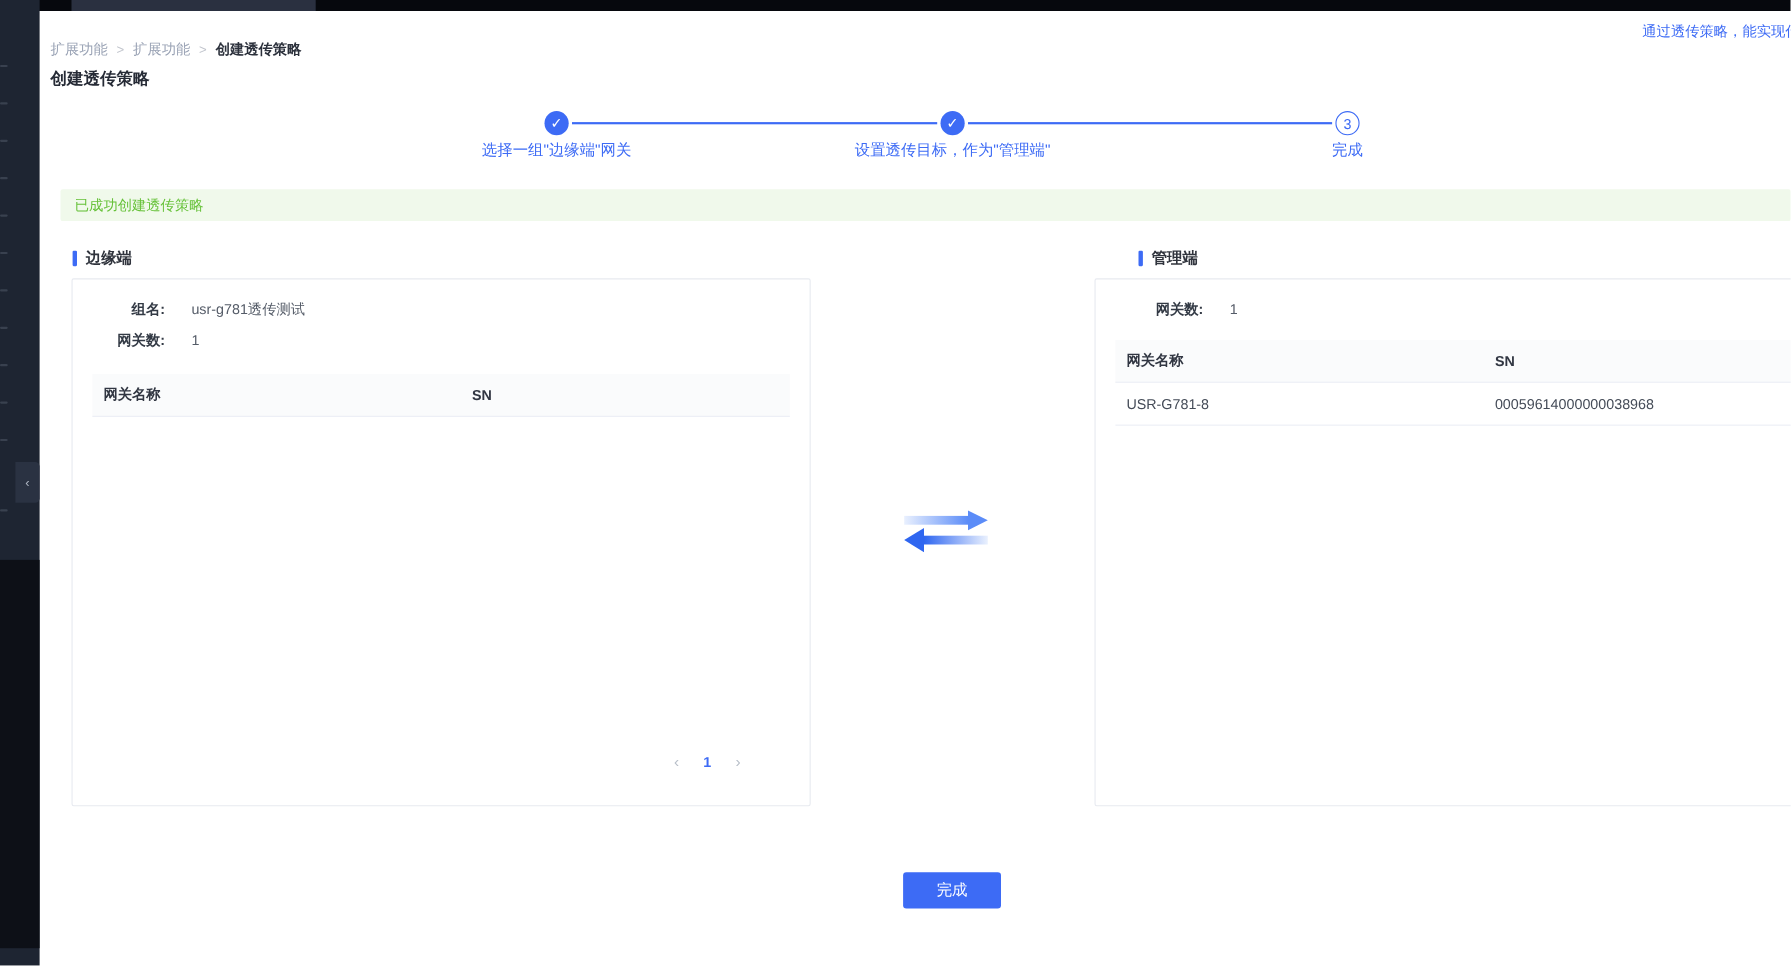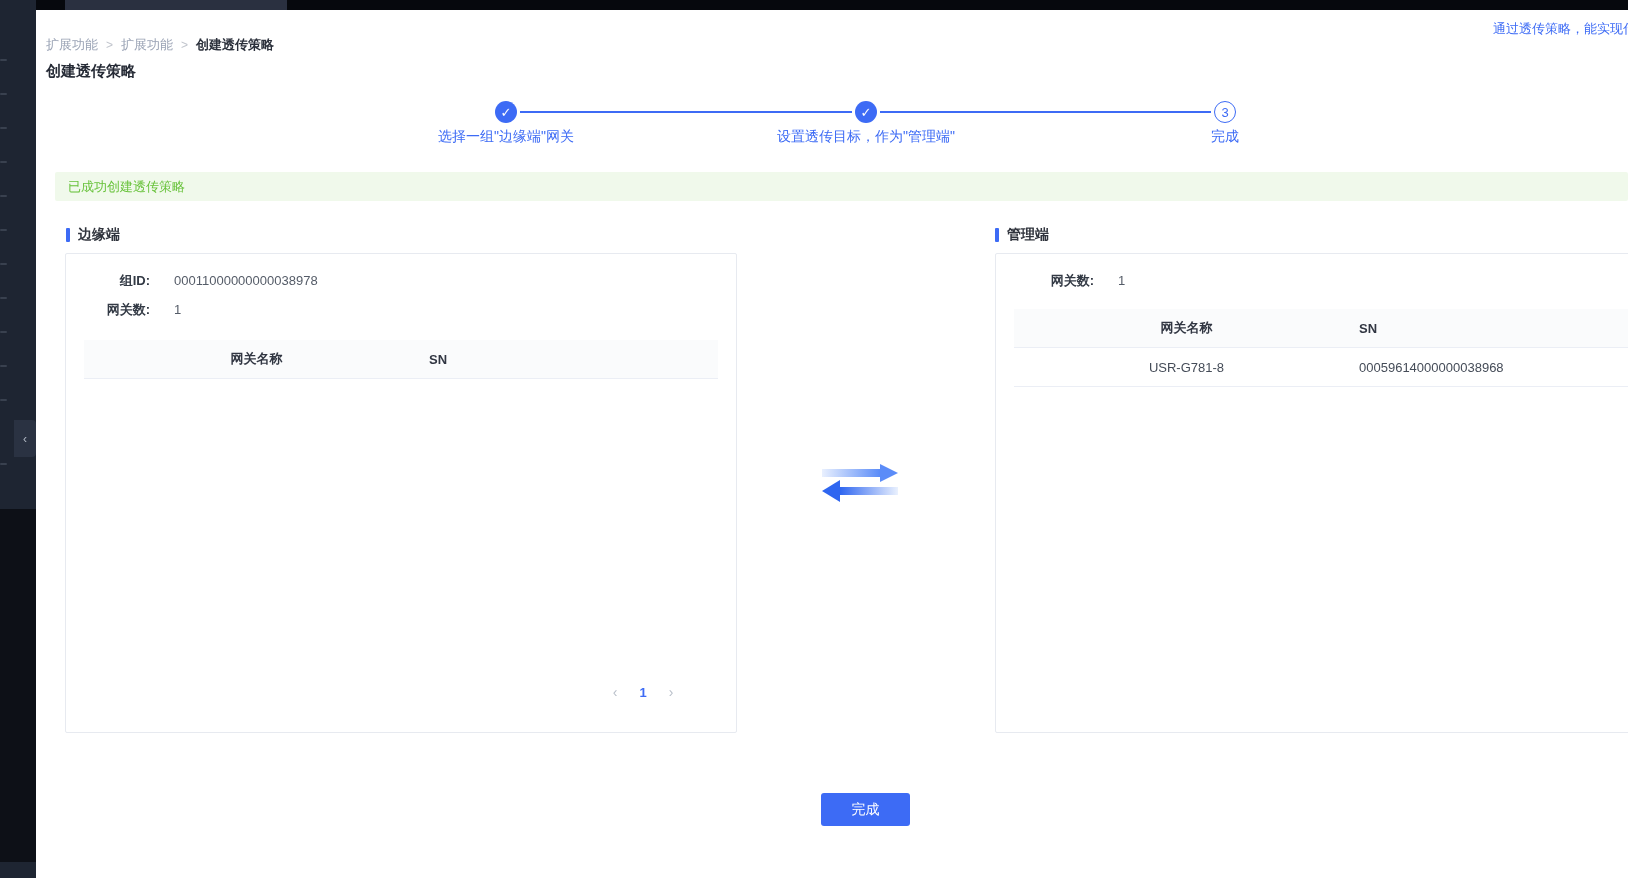--- a/index.html
+++ b/index.html
@@ -41,39 +41,39 @@
 
   
   .alert { position:absolute; left:55px; top:172px; width:1573px; height:29px; background:#f0f9eb;
            border-radius:2px; display:flex; align-items:center; padding-left:13px;font-family:Liberation Serif, serif; }
   .alert span { color:#67c23a; font-size:13px; }
 
   
   .section-title { position:absolute; top:226px; display:flex; align-items:center; gap:8px; }
   .section-title .bar { width:4px; height:14px; background:#3d6bf5; border-radius:1px; }
   .section-title .txt { font-size:14px; font-weight:bold; color:#30343d; }
-  .sec-edge { left:66px; } .sec-manage { left:995px; }
+  .sec-edge { left:66px; } .sec-manage { left:1035px; }
 
   
   .panel { position:absolute; top:253px; height:480px; background:#fff; border:1px solid #e7eaf0;
            border-radius:2px; }
   .panel-edge { left:65px; width:672px; }
   .panel-manage { left:995px; width:660px; }
   .fields { padding-top:12px; }
   .field-row { display:flex; height:29px; align-items:center; font-size:13px; }
   .field-label { text-align:right; font-weight:bold; color:#333a45; }
   .panel-edge .field-label { width:84px; } .panel-manage .field-label { width:98px; }
   .field-value { margin-left:24px; color:#555c68; }
 
   .gw-table { margin:16px 18px 0 18px; font-size:13px; }
   .panel-manage .gw-table { margin-top:14px; margin-right:-4px; }
   .t-head { display:flex; height:39px; align-items:center; background:#fafbfc;
             border-bottom:1px solid #ebeef5; color:#313642; font-weight:bold; }
   .t-row { display:flex; height:39px; align-items:center; border-bottom:1px solid #ebeef5; color:#454c58; }
-  .c1 { width:335px; padding-left:10px;text-align:center; } .c2 { flex:1; padding-left:10px; }
+  .c1 { width:335px; padding-left:10px; } .c2 { flex:1; padding-left:10px; }
 
   .pagination { position:absolute; left:540px; top:428px; display:flex; align-items:center; gap:10px; }
   .pg-btn { width:18px; height:20px; display:flex; align-items:center; justify-content:center;
             color:#b8bfc9; font-size:14px; cursor:pointer; }
   .pg-page { width:18px; height:20px; display:flex; align-items:center; justify-content:center;
              color:#3d6bf5; font-size:13px; font-weight:bold; cursor:pointer; }
 
   
   .arrows { position:absolute; left:820px; top:460px; width:80px; height:42px; }
 
@@ -141,22 +141,22 @@
     <span>已成功创建透传策略</span>
   </div>
 
   <div class="section-title sec-edge">
     <span class="bar"></span>
     <span class="txt">边缘端</span>
   </div>
   <div class="panel panel-edge">
     <div class="fields">
       <div class="field-row">
-        <span class="field-label">组ID:</span>
-        <span class="field-value">00011000000000038978</span>
+        <span class="field-label">组名:</span>
+        <span class="field-value">usr-g781透传测试</span>
       </div>
       <div class="field-row">
         <span class="field-label">网关数:</span>
         <span class="field-value">1</span>
       </div>
     </div>
     <div class="gw-table">
       <div class="t-head">
         <span class="c1">网关名称</span>
         <span class="c2">SN</span>

